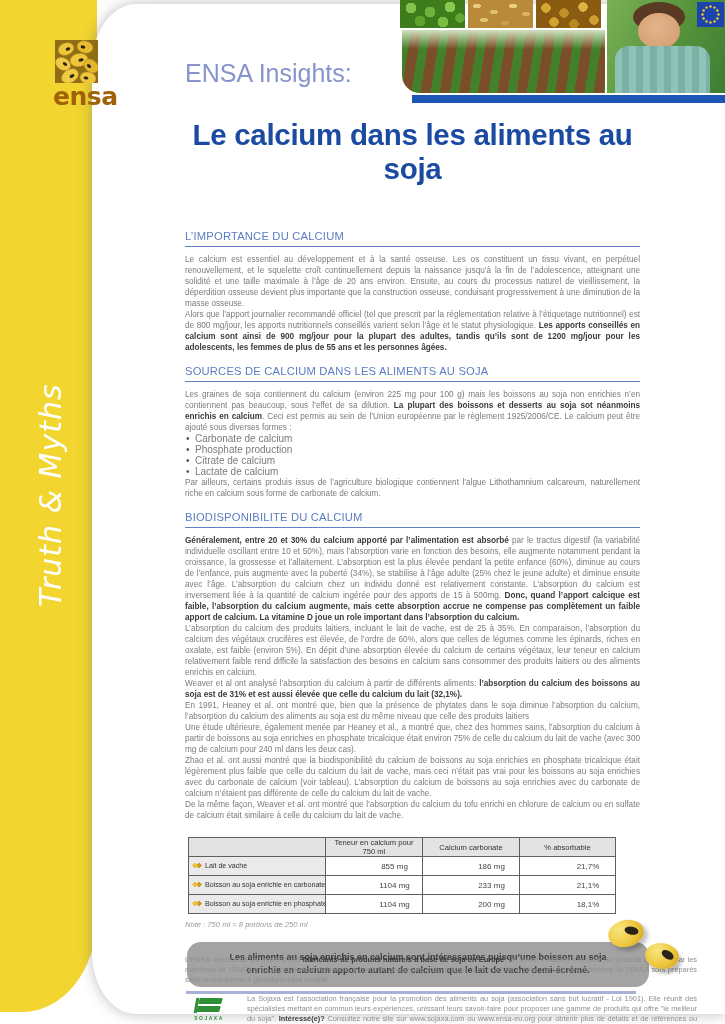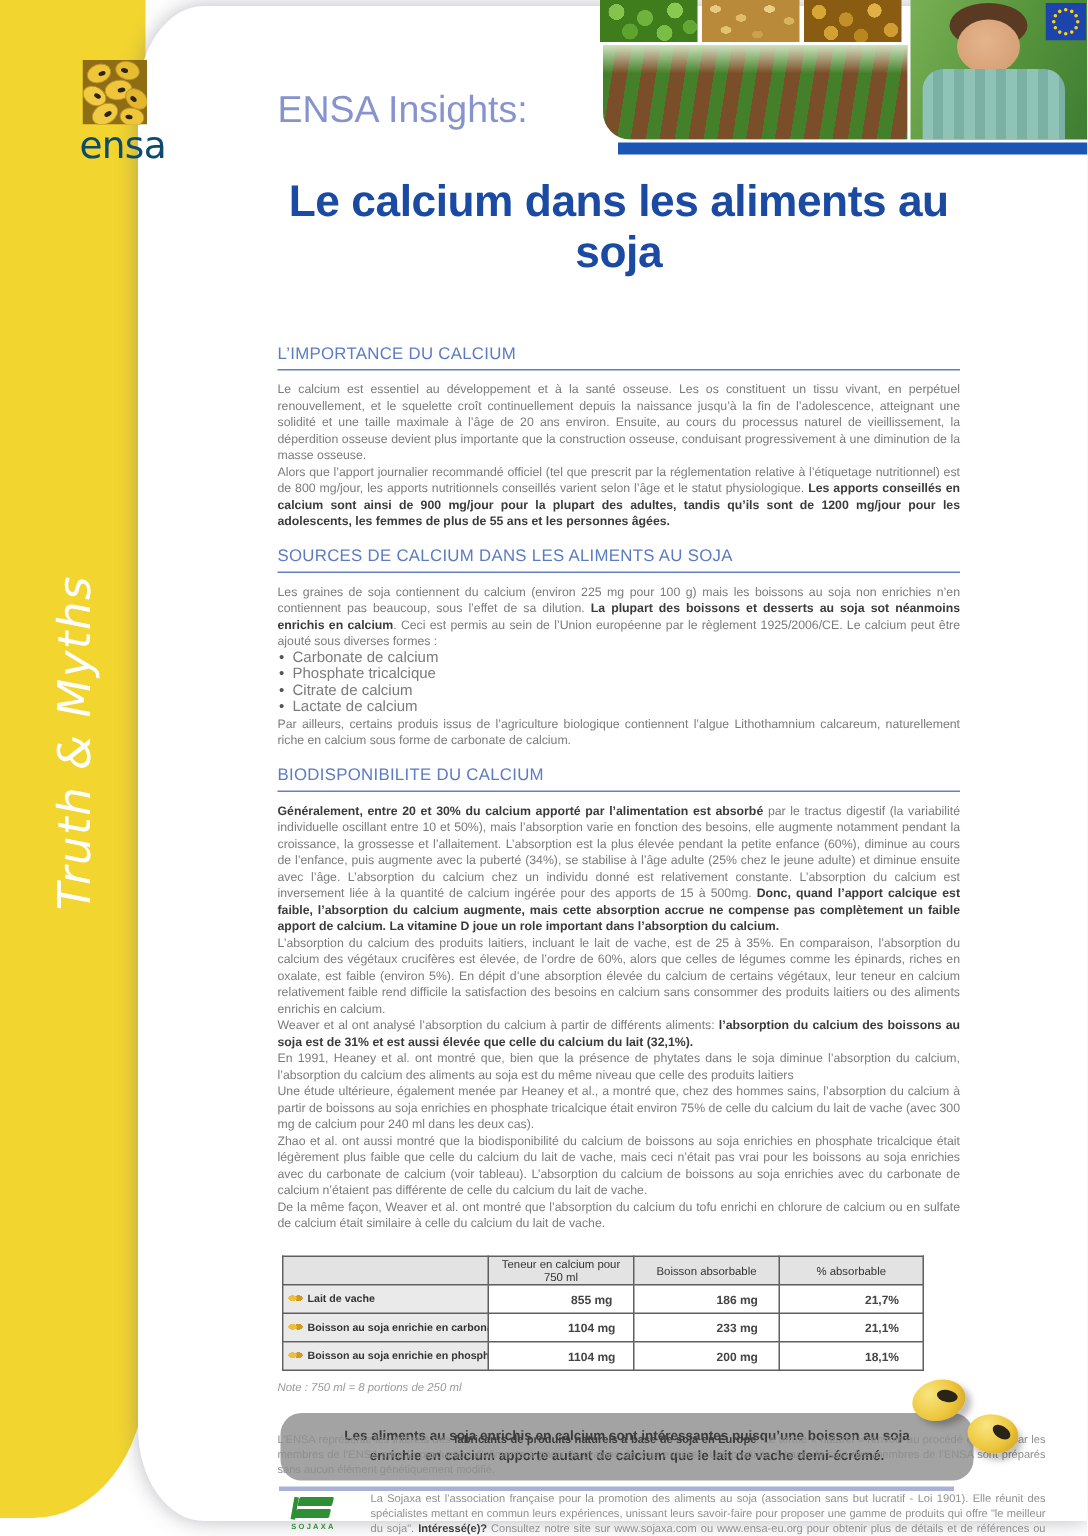--- a/index.html
+++ b/index.html
@@ -14,21 +14,21 @@
          border-radius:44px 0 0 44px / 62px 0 0 62px;
          box-shadow:0 0 14px rgba(105,105,120,.45);z-index:2;}
 
   .side-label{position:absolute;left:22px;top:322px;height:285px;width:58px;z-index:3;
               writing-mode:vertical-rl;transform:rotate(180deg);
               font-style:italic;font-size:30px;line-height:58px;color:#fff;letter-spacing:1px;
               font-family:"DejaVu Sans",sans-serif;}
 
   .ensa-logo{position:absolute;left:53px;top:40px;width:46px;z-index:4;text-align:center;}
   .ensa-logo svg{display:block;margin:0 auto;}
-  .ensa-text{font-size:25px;font-weight:normal;color:#0c4a6e;letter-spacing:-.5px;margin-top:-1px;
+  .ensa-text{font-size:25px;font-weight:bold;color:#a16207;letter-spacing:-.5px;margin-top:-1px;
              font-family:"DejaVu Sans",sans-serif;}
 
   
   .banner{position:absolute;top:0;right:0;width:325px;height:104px;z-index:3;}
   .tile{position:absolute;top:0;height:28px;width:65px;}
   .tile-green{left:0;background-color:#3f7d1c;background-image:
      radial-gradient(9px 9px at 11px 8px,#86c34e 58%,rgba(0,0,0,0) 60%),
      radial-gradient(9px 9px at 30px 12px,#6fb23c 58%,rgba(0,0,0,0) 60%),
      radial-gradient(9px 9px at 50px 7px,#8ac94f 58%,rgba(0,0,0,0) 60%),
      radial-gradient(9px 9px at 20px 21px,#5da32e 58%,rgba(0,0,0,0) 60%),
@@ -74,21 +74,21 @@
   .section h2{font-size:11.2px;font-weight:normal;color:#5B7CC2;letter-spacing:.2px;
               border-bottom:1px solid #6080C0;padding-bottom:4px;margin:0 0 7px 0;}
   .section p{margin:0;font-size:8.2px;line-height:11px;color:#7b7b7b;text-align:justify;}
   .section .b, .callout .b, .footer .b{font-weight:bold;color:#3b3b3b;}
   .bullets{margin:0;padding:0;list-style:none;}
   .bullets li{position:relative;padding-left:10px;font-size:10px;line-height:11px;color:#7b7b7b;}
   .bullets li::before{content:"\2022";position:absolute;left:1px;color:#555;}
 
   
   table{border-collapse:collapse;table-layout:fixed;width:427px;margin:16px 0 0 3px;}
-  th,td{border:1px solid #5f5f5f;padding:0 3px;font-weight:bold;}
+  th,td{border:1px solid #5f5f5f;padding:0 3px;}
   thead th{background:#E3E3E3;font-weight:normal;color:#333;font-size:7.6px;height:13px;text-align:center;}
   td.lbl{background:#EAEAEA;font-size:7.1px;color:#333;height:18px;white-space:nowrap;overflow:hidden;}
   td.val{text-align:center;font-size:8px;color:#444;height:18px;padding-left:44px;}
   .bean-ico{display:inline-block;width:10px;height:7px;margin-right:3px;vertical-align:-1px;
             background:radial-gradient(4px 3px at 3px 3.5px,#E9C13E 68%,rgba(0,0,0,0) 70%),
                        radial-gradient(4px 3px at 7px 3.5px,#D09A25 68%,rgba(0,0,0,0) 70%);}
   .table-note{font-size:7.6px;font-style:italic;color:#9a9a9a;margin-top:6px;}
 
   
   .callout{margin:13px 0 0 2px;width:462px;box-sizing:border-box;background:#a3a3a3;
@@ -197,21 +197,21 @@
         <div class="section">
           <h2>L’IMPORTANCE DU CALCIUM</h2>
           <p><span>Le calcium est essentiel au développement et à la santé osseuse. Les os constituent un tissu vivant, en perpétuel renouvellement, et le squelette croît continuellement depuis la naissance jusqu’à la fin de l’adolescence, atteignant une solidité et une taille maximale à l’âge de 20 ans environ. Ensuite, au cours du processus naturel de vieillissement, la déperdition osseuse devient plus importante que la construction osseuse, conduisant progressivement à une diminution de la masse osseuse.</span></p>
           <p><span>Alors que l’apport journalier recommandé officiel (tel que prescrit par la réglementation relative à l’étiquetage nutritionnel) est de 800 mg/jour, les apports nutritionnels conseillés varient selon l’âge et le statut physiologique. </span><span class="b">Les apports conseillés en calcium sont ainsi de 900 mg/jour pour la plupart des adultes, tandis qu’ils sont de 1200 mg/jour pour les adolescents, les femmes de plus de 55 ans et les personnes âgées.</span></p>
         </div>
         <div class="section">
           <h2>SOURCES DE CALCIUM DANS LES ALIMENTS AU SOJA</h2>
           <p><span>Les graines de soja contiennent du calcium (environ 225 mg pour 100 g) mais les boissons au soja non enrichies n’en contiennent pas beaucoup, sous l’effet de sa dilution. </span><span class="b">La plupart des boissons et desserts au soja sot néanmoins enrichis en calcium</span><span>. Ceci est permis au sein de l’Union européenne par le règlement 1925/2006/CE. Le calcium peut être ajouté sous diverses formes :</span></p>
           <ul class="bullets">
             <li>Carbonate de calcium</li>
-            <li>Phosphate tricalcique</li>
+            <li>Phosphate production</li>
             <li>Citrate de calcium</li>
             <li>Lactate de calcium</li>
           </ul>
           <p><span>Par ailleurs, certains produis issus de l’agriculture biologique contiennent l’algue Lithothamnium calcareum, naturellement riche en calcium sous forme de carbonate de calcium.</span></p>
         </div>
         <div class="section">
           <h2>BIODISPONIBILITE DU CALCIUM</h2>
           <p><span class="b">Généralement, entre 20 et 30% du calcium apporté par l’alimentation est absorbé</span><span> par le tractus digestif (la variabilité individuelle oscillant entre 10 et 50%), mais l’absorption varie en fonction des besoins, elle augmente notamment pendant la croissance, la grossesse et l’allaitement. L’absorption est la plus élevée pendant la petite enfance (60%), diminue au cours de l’enfance, puis augmente avec la puberté (34%), se stabilise à l’âge adulte (25% chez le jeune adulte) et diminue ensuite avec l’âge. L’absorption du calcium chez un individu donné est relativement constante. L’absorption du calcium est inversement liée à la quantité de calcium ingérée pour des apports de 15 à 500mg. </span><span class="b">Donc, quand l’apport calcique est faible, l’absorption du calcium augmente, mais cette absorption accrue ne compense pas complètement un faible apport de calcium. La vitamine D joue un role important dans l’absorption du calcium.</span></p>
           <p><span>L’absorption du calcium des produits laitiers, incluant le lait de vache, est de 25 à 35%. En comparaison, l’absorption du calcium des végétaux crucifères est élevée, de l’ordre de 60%, alors que celles de légumes comme les épinards, riches en oxalate, est faible (environ 5%). En dépit d’une absorption élevée du calcium de certains végétaux, leur teneur en calcium relativement faible rend difficile la satisfaction des besoins en calcium sans consommer des produits laitiers ou des aliments enrichis en calcium.</span></p>
           <p><span>Weaver et al ont analysé l’absorption du calcium à partir de différents aliments: </span><span class="b">l’absorption du calcium des boissons au soja est de 31% et est aussi élevée que celle du calcium du lait (32,1%).</span></p>
@@ -226,21 +226,21 @@
       <colgroup>
           <col style="width:137px">
           <col style="width:97px">
           <col style="width:97px">
           <col style="width:96px">
         </colgroup>
       <thead>
           <tr>
             <th></th>
             <th>Teneur en calcium pour 750 ml</th>
-            <th>Boisson absorbable</th>
+            <th>Calcium carbonate</th>
             <th>% absorbable</th>
           </tr>
         </thead>
       <tbody>
           <tr>
             <td class="lbl"><span class="bean-ico"></span>Lait de vache</td>
             <td class="val">855 mg</td>
             <td class="val">186 mg</td>
             <td class="val">21,7%</td>
           </tr>

